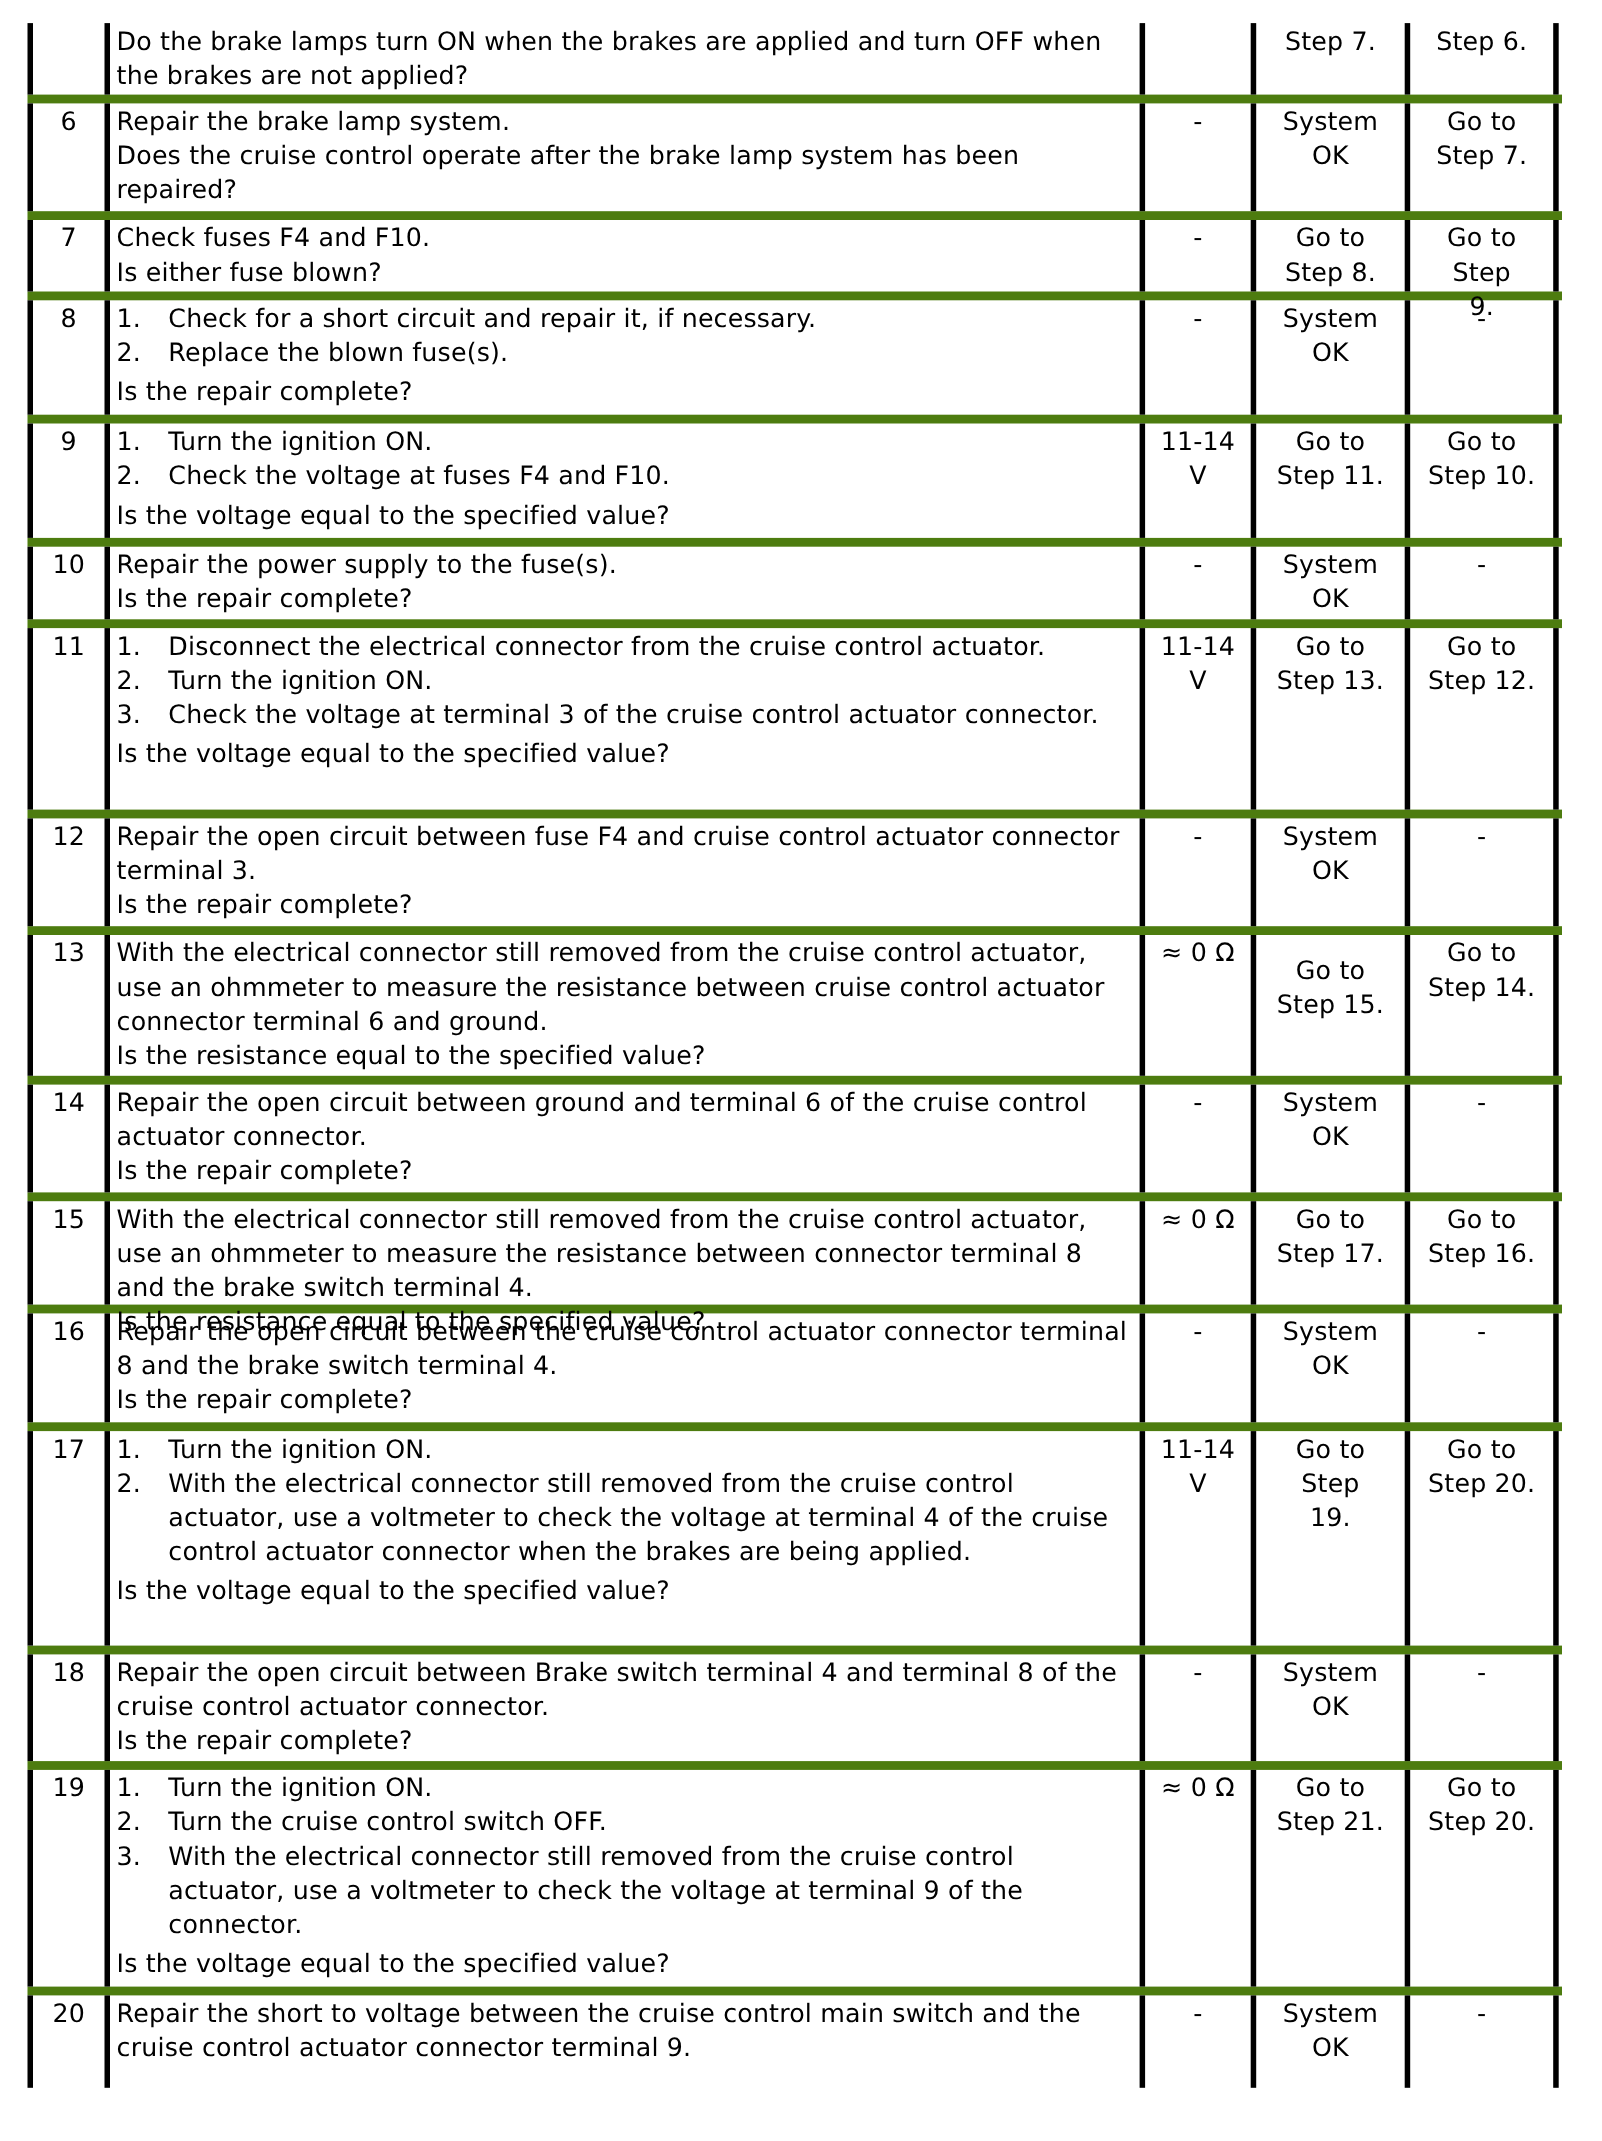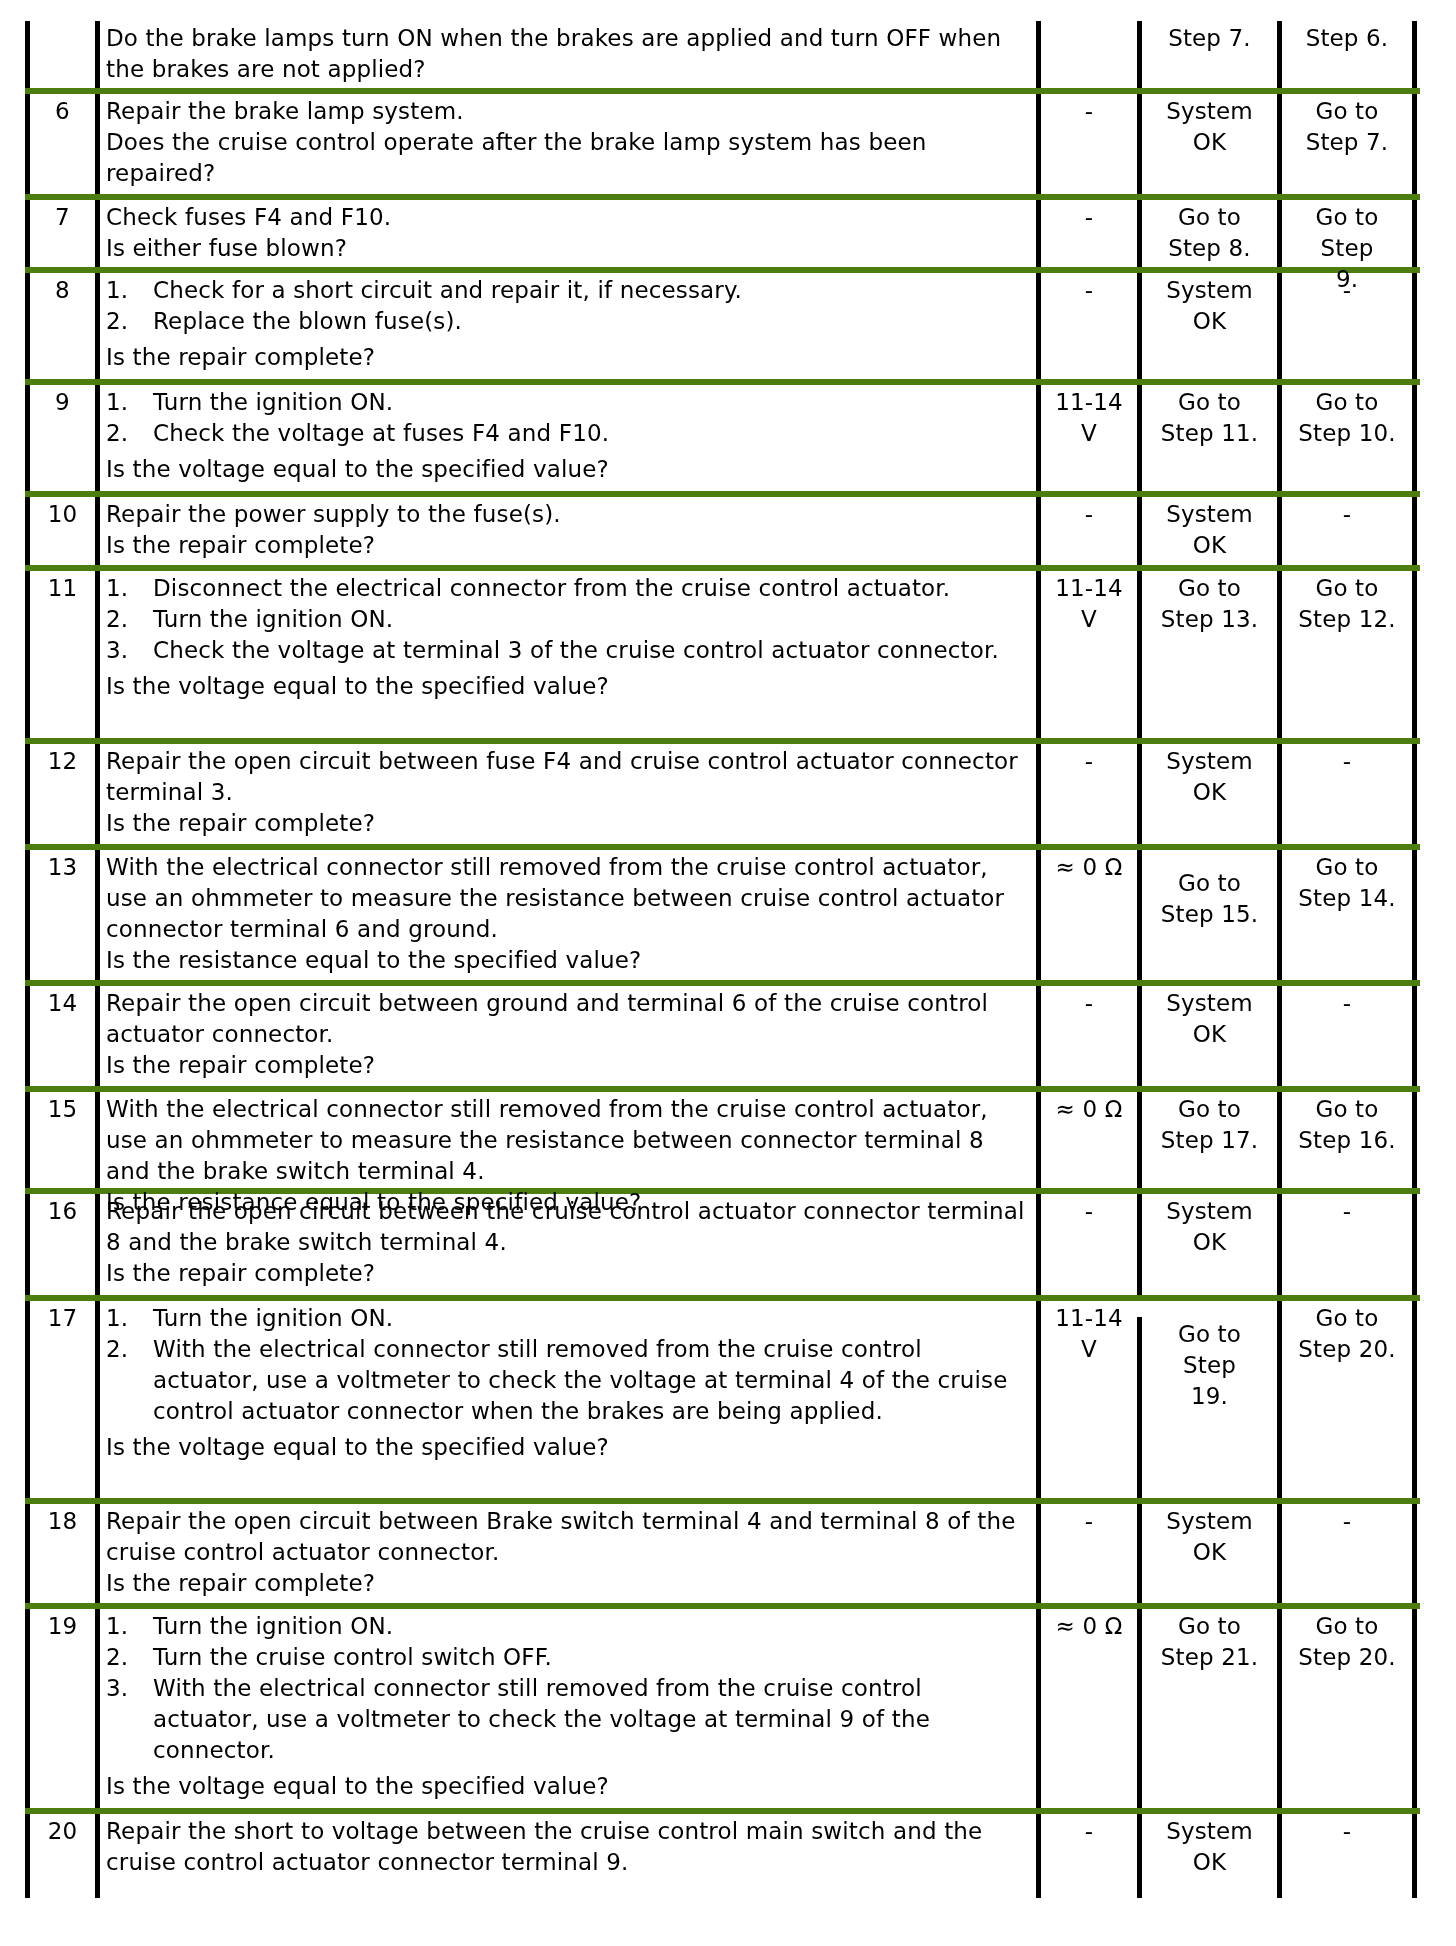--- a/index.html
+++ b/index.html
@@ -1,19 +1,19 @@
 <!DOCTYPE html>
 <html><head>
 <meta charset="utf-8">
 <style>
   html, body { margin: 0; padding: 0; background: #ffffff; }
   body { width: 1456px; height: 1946px; position: relative; overflow: hidden;
          font-family: "DejaVu Sans", sans-serif; color: #000; }
   .tbl { position: absolute; left: 25px; top: 21px; width: 1395px; }
-  .row { display: flex; border-bottom: 6px solid #4d7c0f; box-sizing: border-box; }
+  .row { display: flex; border-bottom: 8px solid #4d7c0f; box-sizing: border-box; }
   .row.last { border-bottom: none; }
   .cell { box-sizing: border-box; font-size: 23px; line-height: 31px;
           letter-spacing: 0.15px; padding-top: 2px; }
   .c-num { width: 75px; border-left: 5px solid #000; border-right: 5px solid #000; text-align: center; }
   .c-act { width: 936px; padding-left: 6px; padding-right: 4px; }
   .c-val { width: 101px; border-left: 5px solid #000; text-align: center; }
   .c-yes { width: 140px; border-left: 5px solid #000; text-align: center; }
   .c-no  { width: 140px; border-left: 5px solid #000; border-right: 5px solid #000; text-align: center; }
   .li { display: flex; }
   .li .n { width: 47px; flex: none; }
@@ -175,21 +175,21 @@
           <span class="n">1.</span>
           <span class="t">Turn the ignition ON.</span>
         </div>
         <div class="li">
           <span class="n">2.</span>
           <span class="t">With the electrical connector still removed from the cruise control actuator, use a voltmeter to check the voltage at terminal 4 of the cruise control actuator connector when the brakes are being applied.</span>
         </div>
         <div class="q gap">Is the voltage equal to the specified value?</div>
       </div>
       <div class="cell c-val" style="word-spacing: 60px;">11-14 V</div>
-      <div class="cell c-yes" style="padding: 2px 32px 0px; margin-top: 16px;">Go to Step 19.</div>
+      <div class="cell c-yes" style="padding: 2px 32px 0px;">Go to Step 19.</div>
       <div class="cell c-no" style="padding: 2px 12px 0px;">Go to Step 20.</div>
     </div>
     <div class="row" style="height: 105px;">
       <div class="cell c-num">18</div>
       <div class="cell c-act">
         <div>Repair the open circuit between Brake switch terminal 4 and terminal 8 of the cruise control actuator connector.</div>
         <div class="q">Is the repair complete?</div>
       </div>
       <div class="cell c-val">-</div>
       <div class="cell c-yes" style="padding: 2px 14px 0px;">System OK</div>

